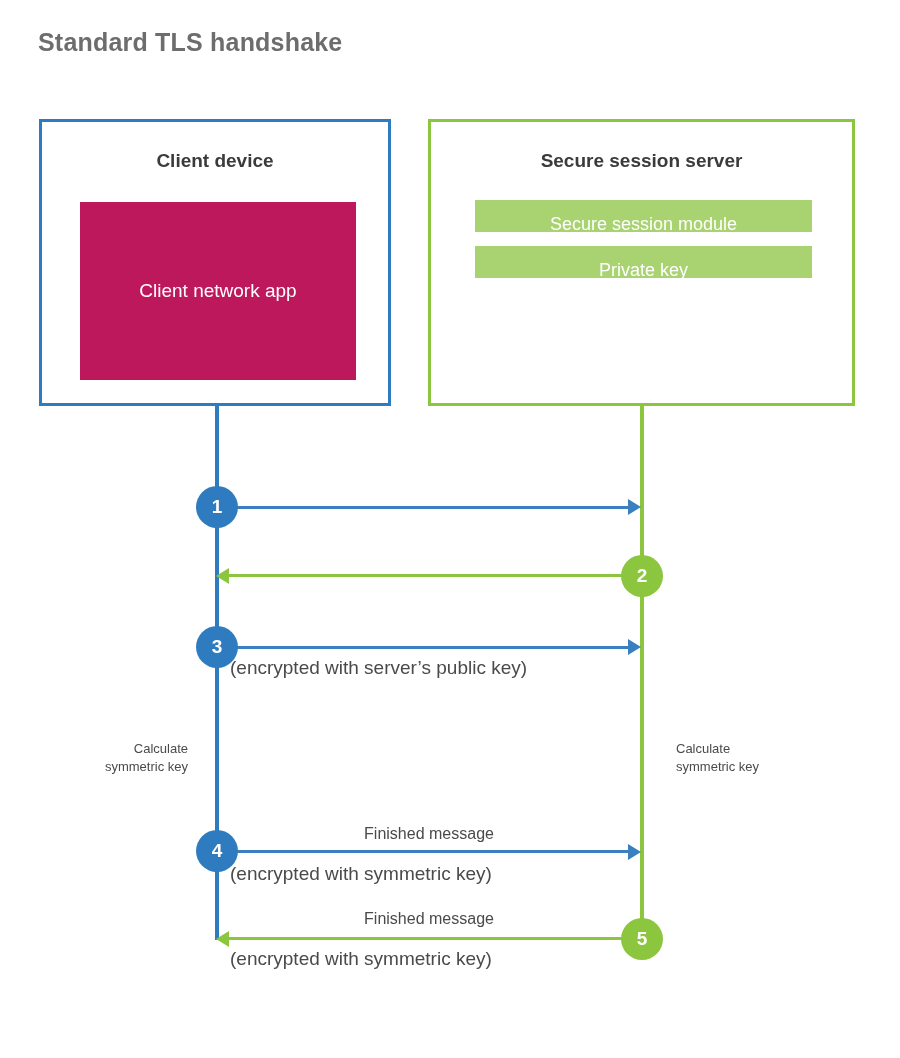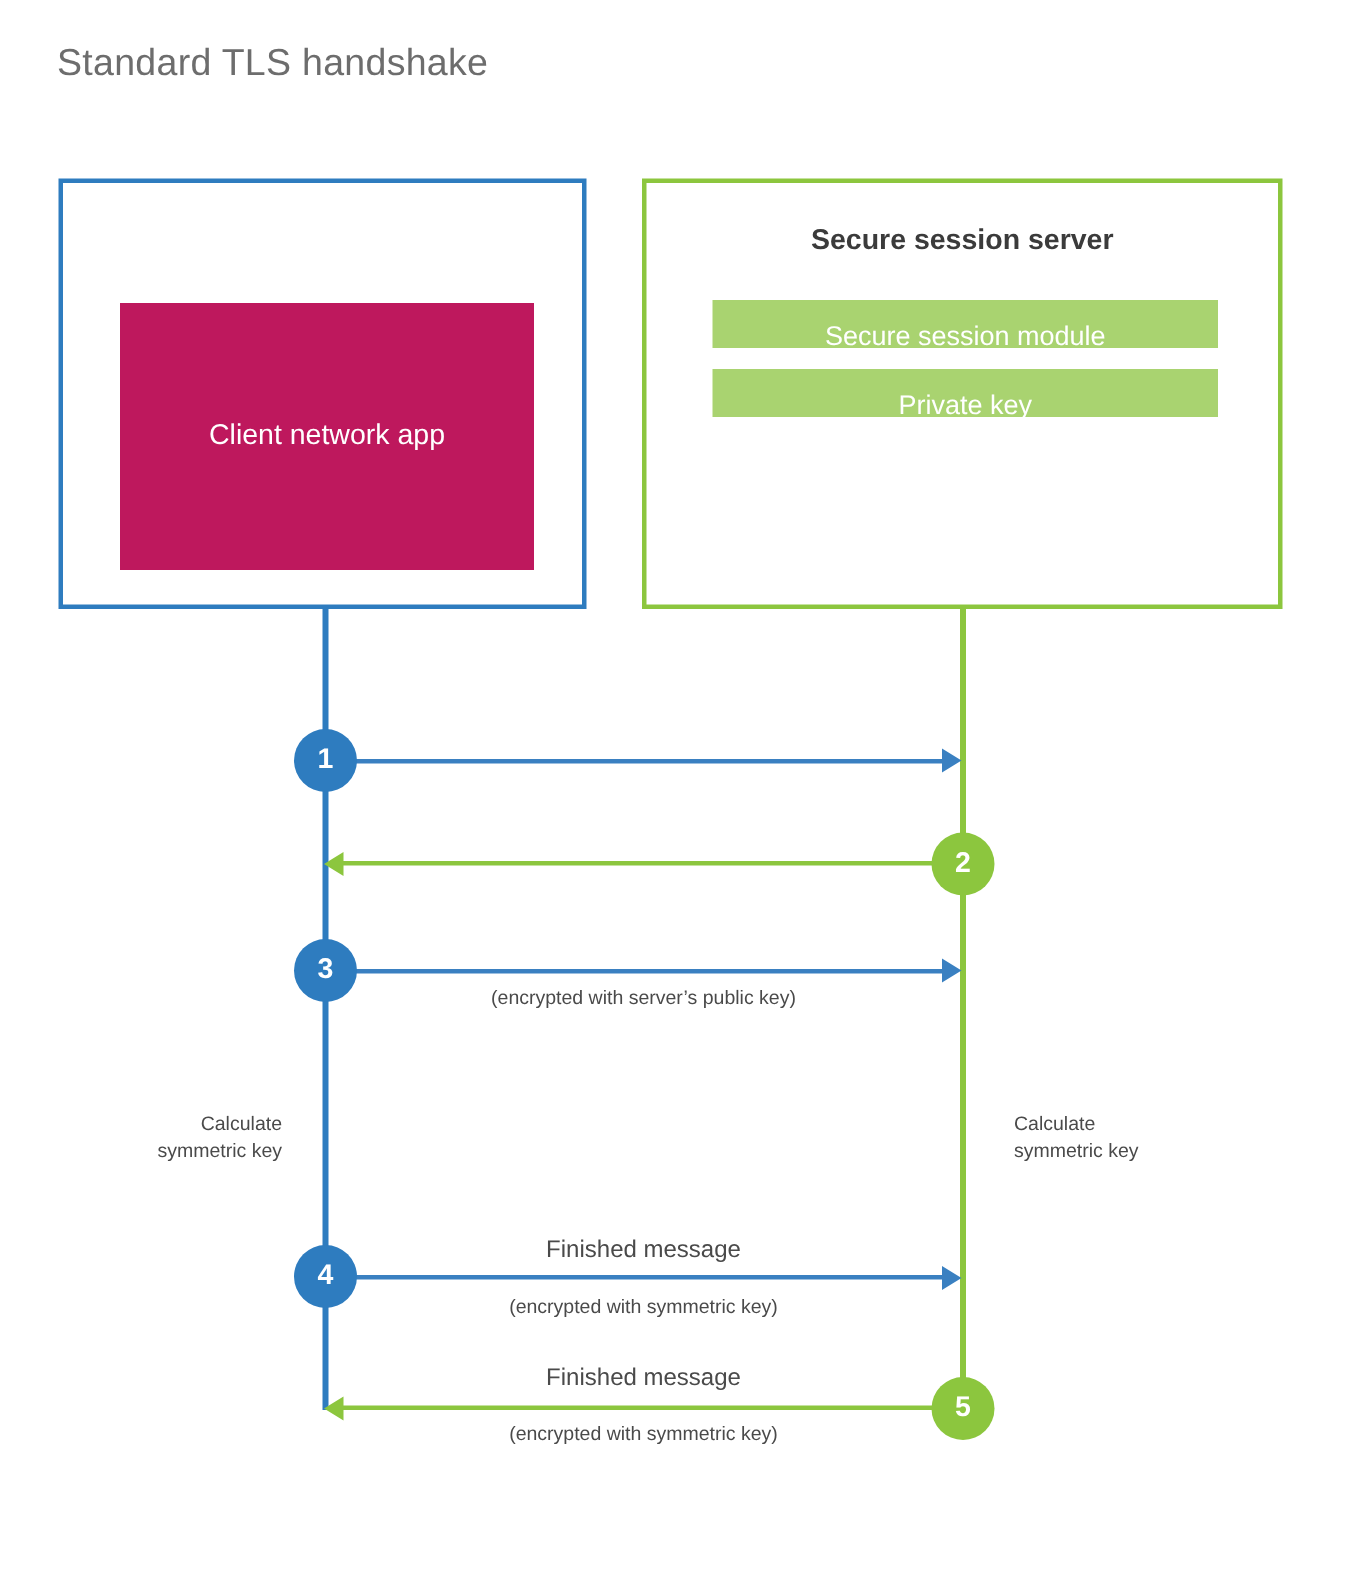--- a/index.html
+++ b/index.html
@@ -21,21 +21,21 @@
     width: 900px;
     height: 1058px;
   }
 
   
   .page-title {
     position: absolute;
     left: 38px;
     top: 28px;
     font-size: 25px;
-    font-weight: 400;
+    font-weight: 700;
     color: #6d6d6d;
     letter-spacing: 0.2px;
     white-space: nowrap;
   }
 
   
   .panel {
     position: absolute;
     background: #ffffff;
     box-sizing: border-box;
@@ -158,22 +158,22 @@
   .msg-label {
     position: absolute;
     text-align: center;
     font-size: 16px;
     font-weight: 400;
     color: #4a4a4a;
     white-space: nowrap;
   }
   .msg-sublabel {
     position: absolute;
-    text-align: center;
-    font-size: 13px;
+    text-align: left;
+    font-size: 19px;
     font-weight: 400;
     color: #4a4a4a;
     white-space: nowrap;
   }
   .side-note {
     position: absolute;
     font-size: 13px;
     font-weight: 400;
     color: #4a4a4a;
     line-height: 1.35;
@@ -182,20 +182,21 @@
   .side-note.align-left  { text-align: left; }
 </style>
 </head>
 <body>
 
 <div id="diagram-root">
 
   <div class="page-title">Standard TLS handshake</div>
 
   <div class="panel panel-client">
+    <div class="panel-title">Client device</div>
     <div class="client-app-box">Client network app</div>
   </div>
 
   <div class="panel panel-server">
     <div class="panel-title">Secure session server</div>
     <div class="server-bars">
       <div class="server-bar">Secure session module</div>
       <div class="server-bar">Private key</div>
     </div>
   </div>

